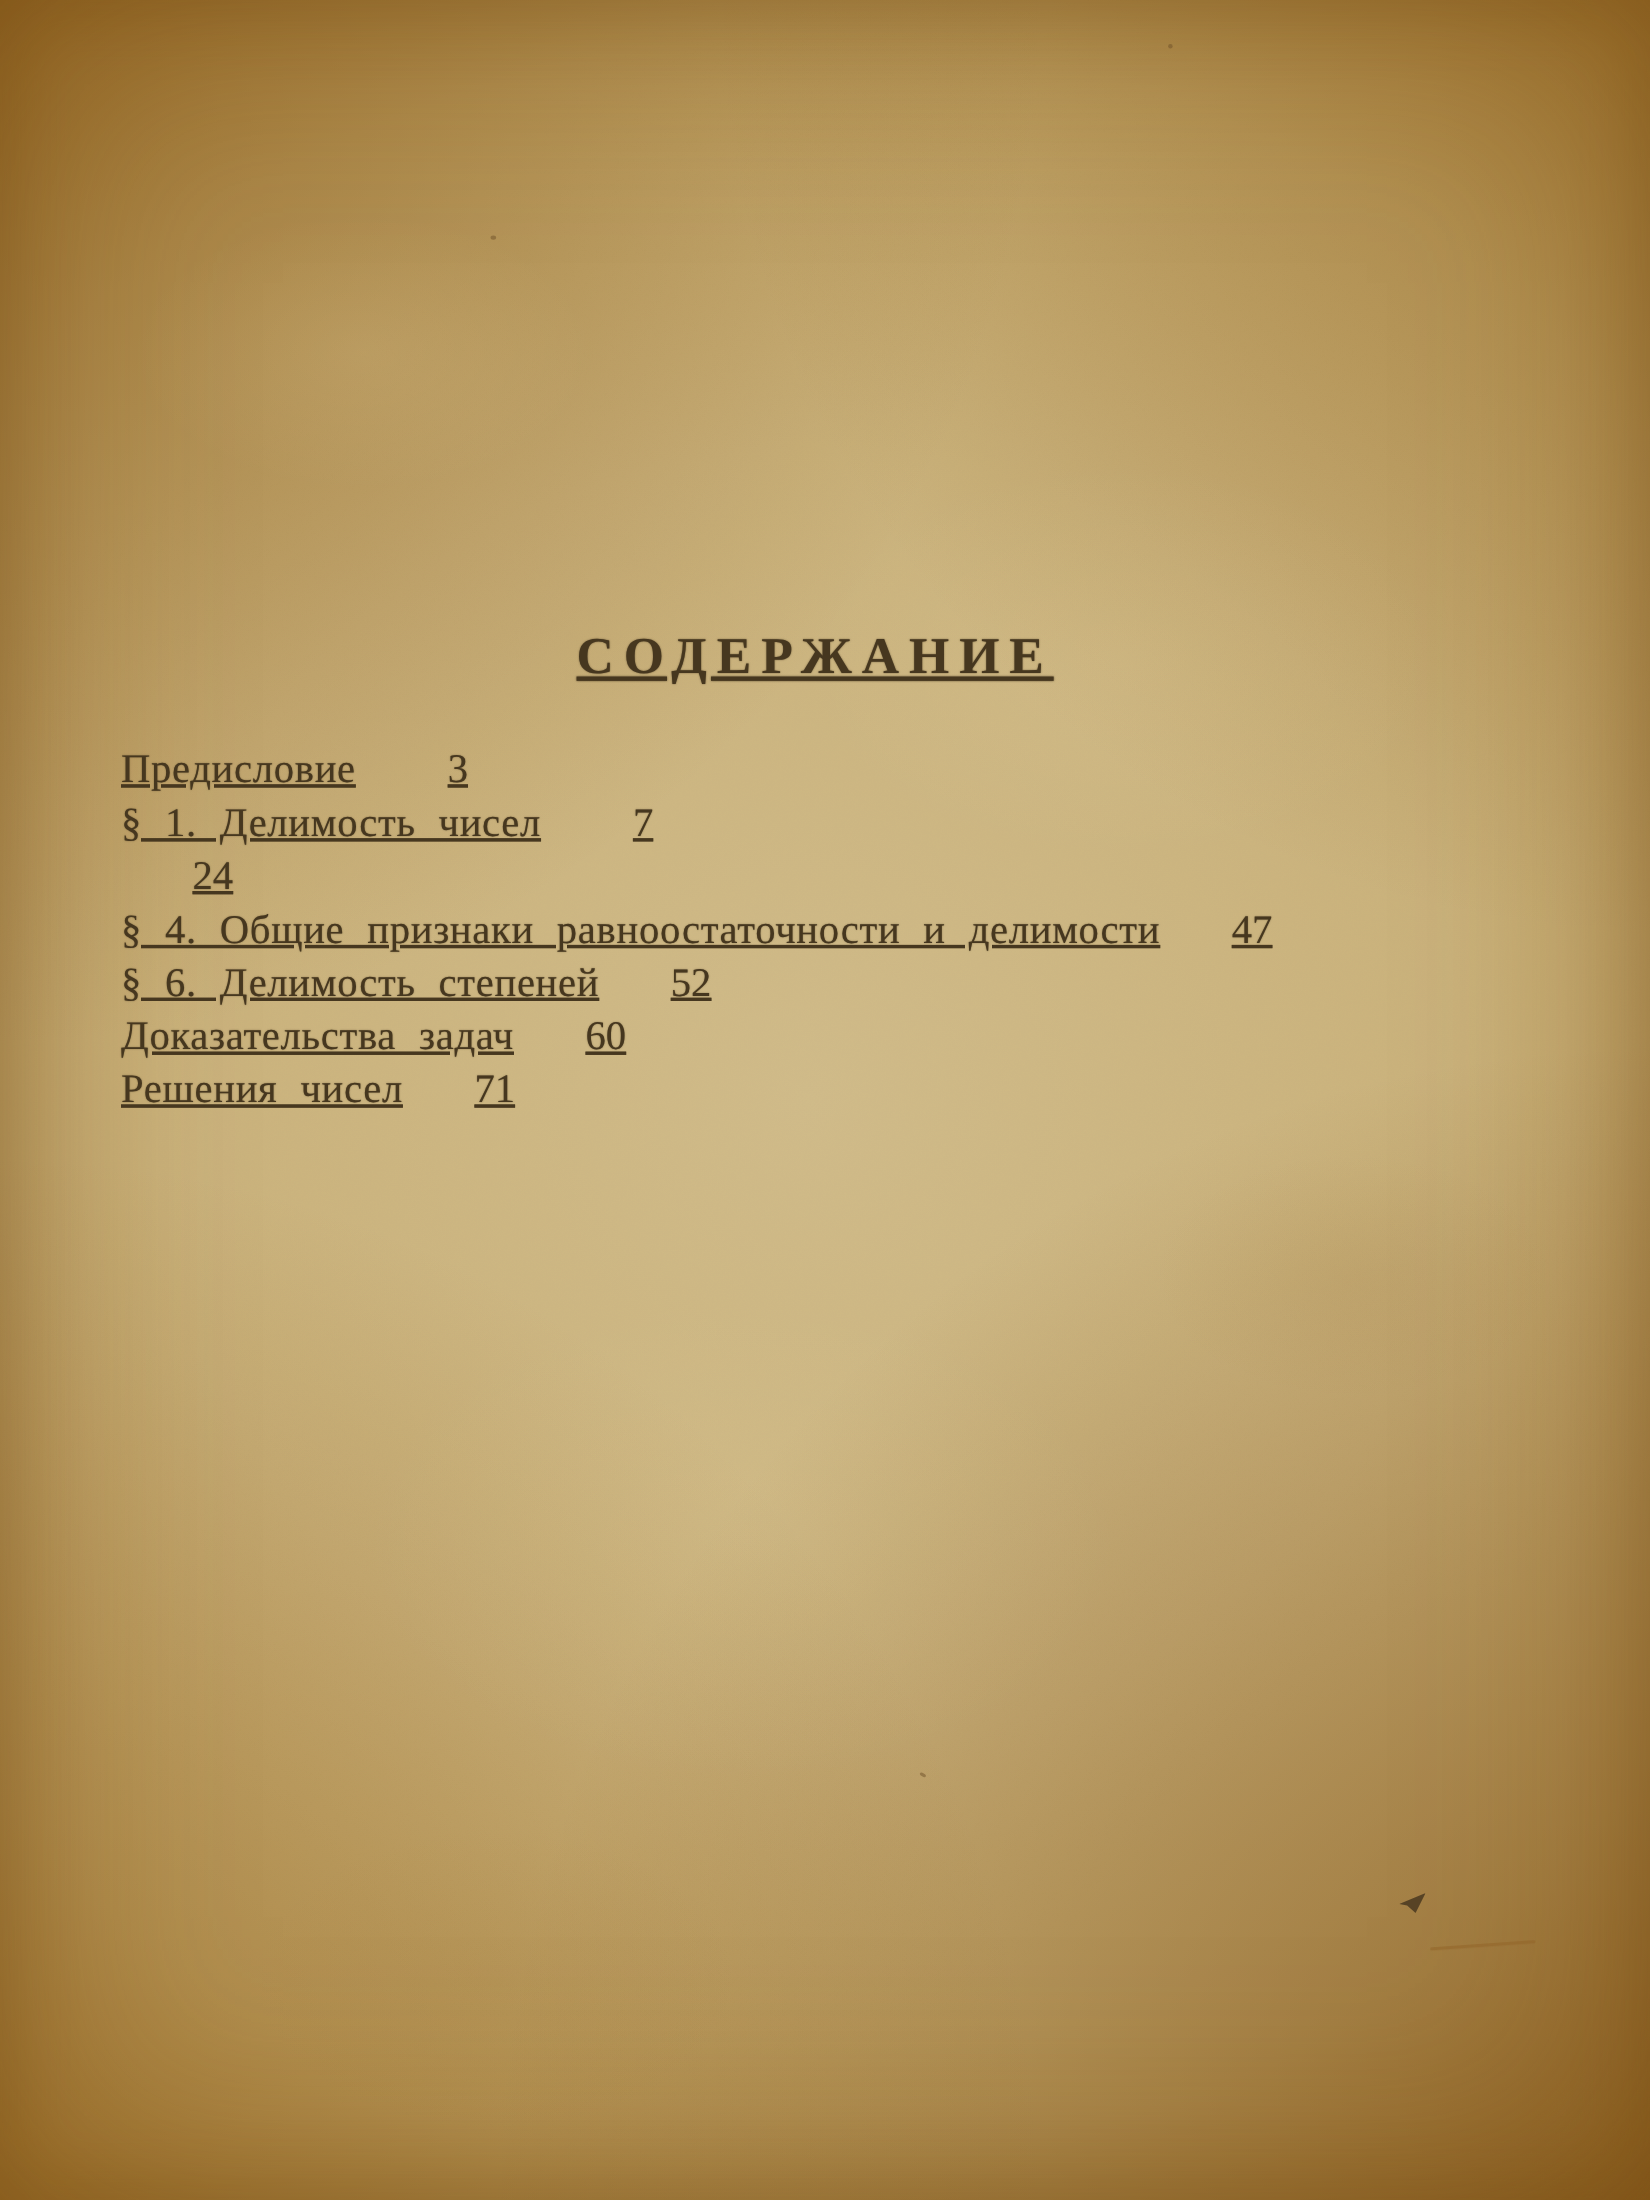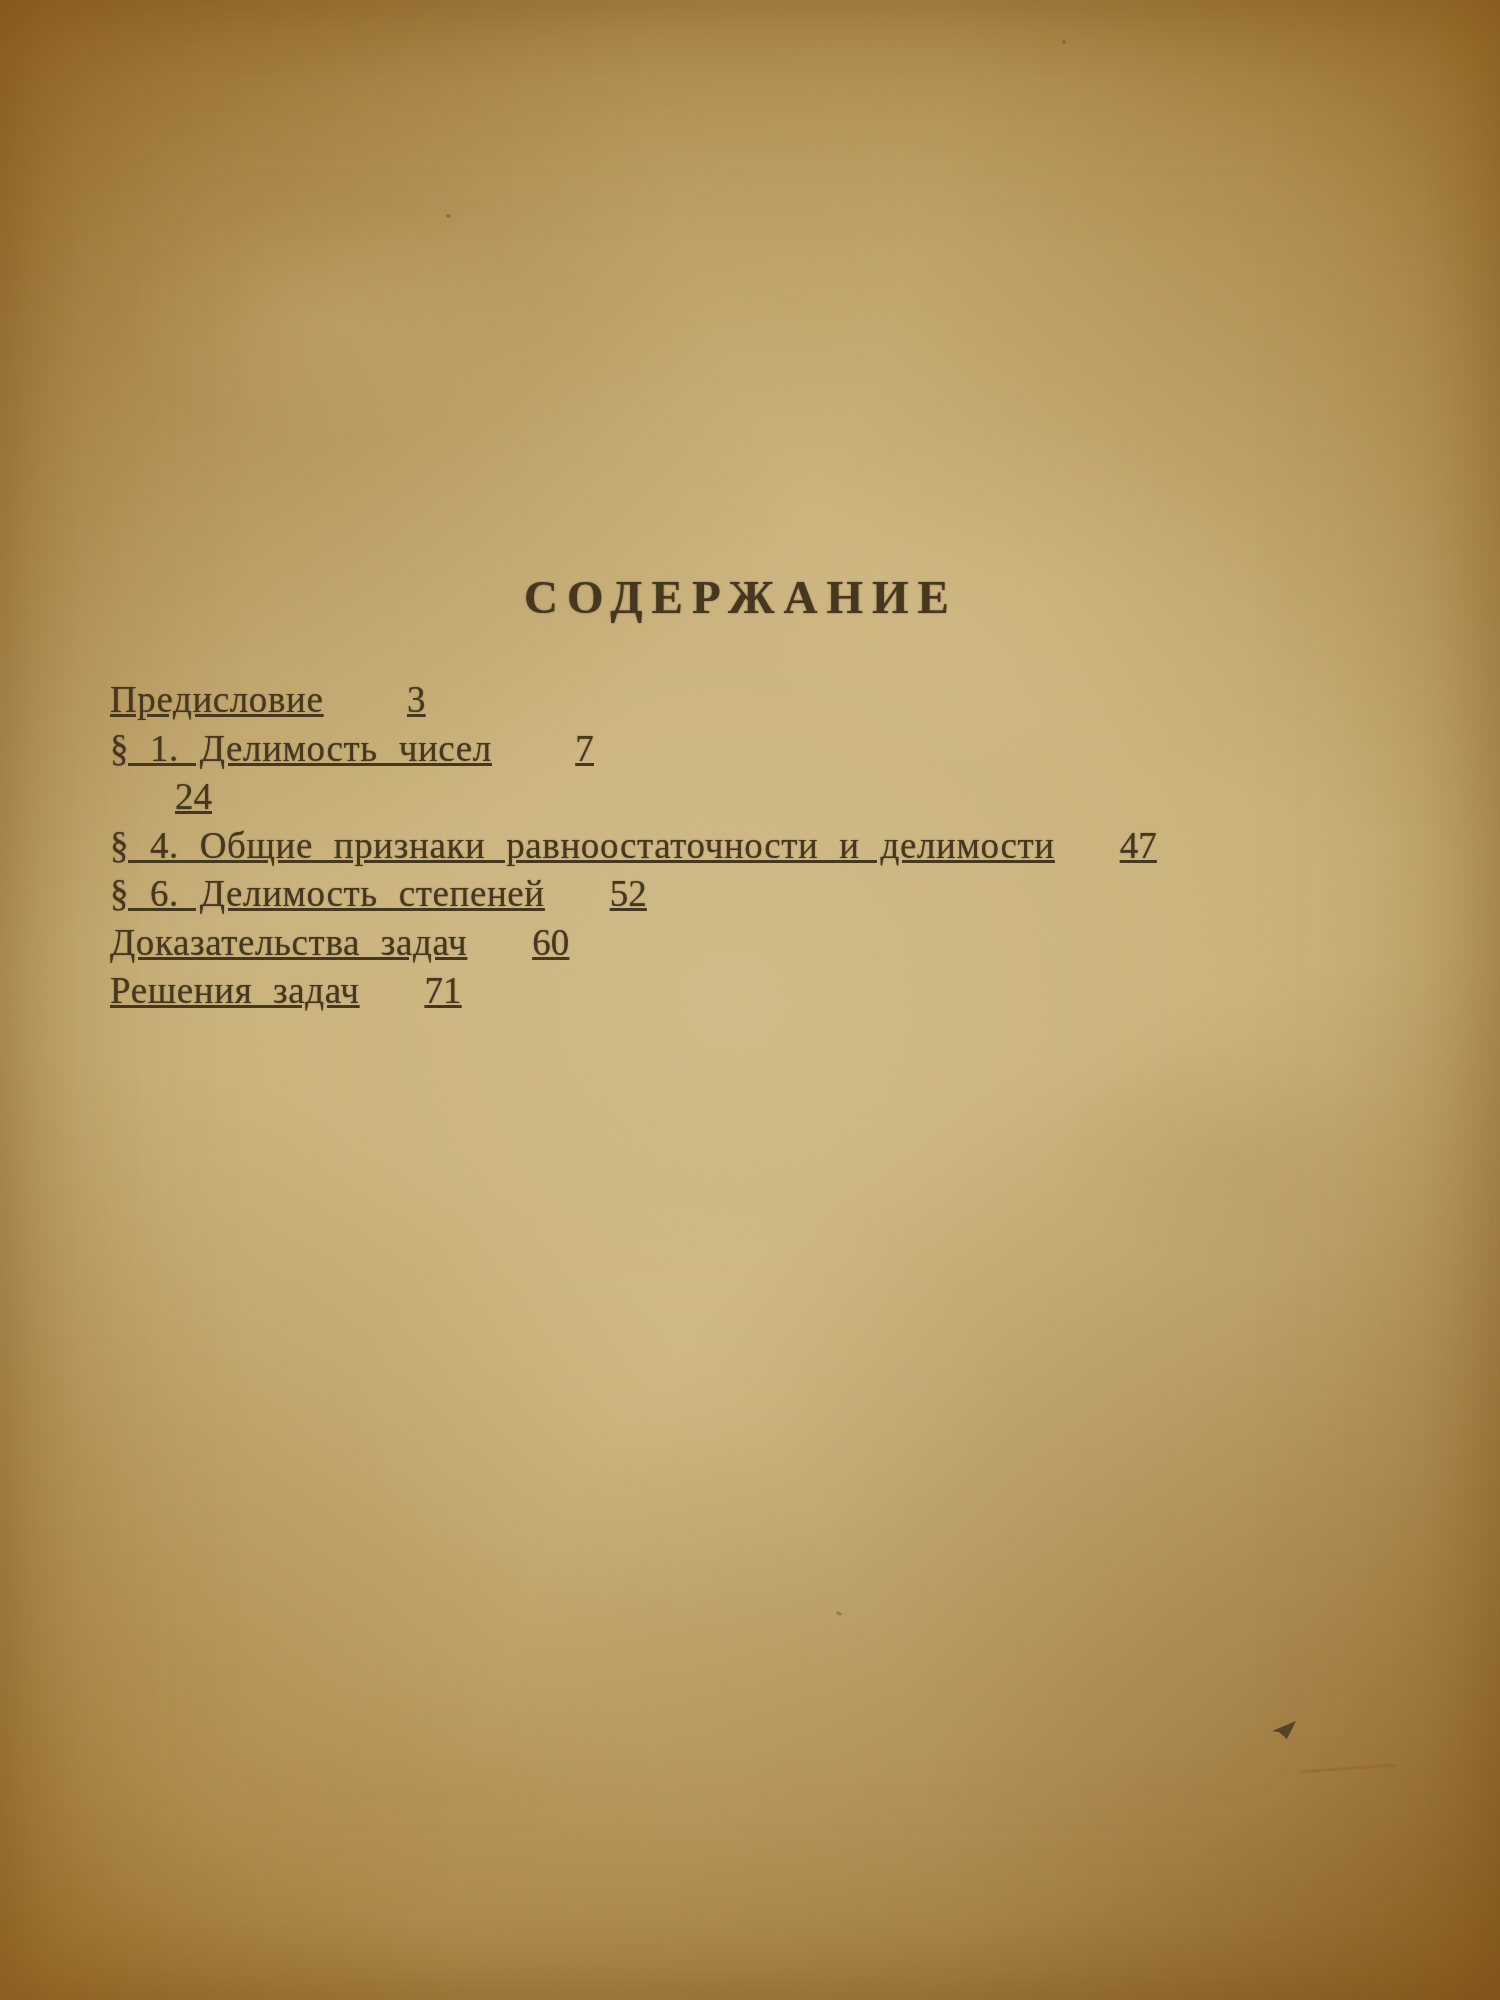--- a/index.html
+++ b/index.html
@@ -64,20 +64,21 @@
     color: var(--ink, #46371f);
   }
   .title {
     margin: 0 0 54px 0;
     text-align: center;
     font-size: 47px;
     font-weight: bold;
     letter-spacing: 9px;
     color: var(--ink, #46371f);
     text-shadow: 0 0 1.6px rgba(70, 55, 31, 0.75);
+    text-decoration: underline;
   }
   .toc { width: 100%; }
   .toc-row {
     display: flex;
     align-items: baseline;
     height: 48.5px;
     font-size: 37px;
     letter-spacing: 0.6px;
     word-spacing: 11px;
     white-space: nowrap;
@@ -183,21 +184,21 @@
         <span class="page-num">52</span>
       </div>
 
       <div class="toc-row">
         <span class="toc-label">Доказательства задач</span>
         <span class="dot-leader"></span>
         <span class="page-num">60</span>
       </div>
 
       <div class="toc-row">
-        <span class="toc-label">Решения задач</span>
+        <span class="toc-label">Решения чисел</span>
         <span class="dot-leader"></span>
         <span class="page-num">71</span>
       </div>
     </div>
 </div>
 
 <div class="speck-triangle"></div>
 <div class="fiber-scratch"></div>
 <div class="speck-small-1"></div>
 <div class="speck-small-2"></div>

